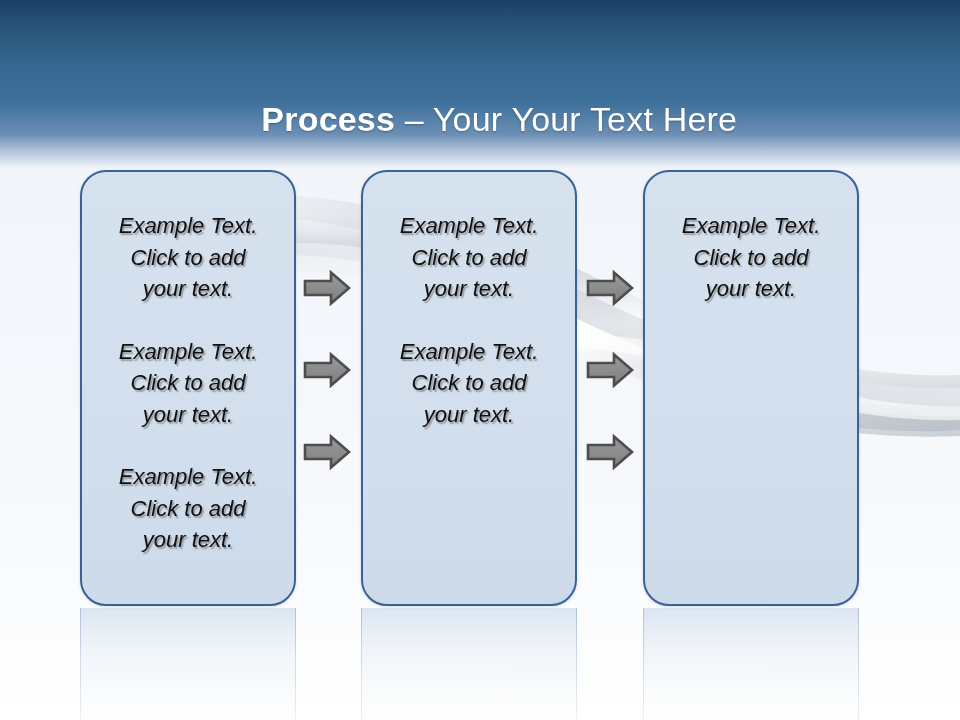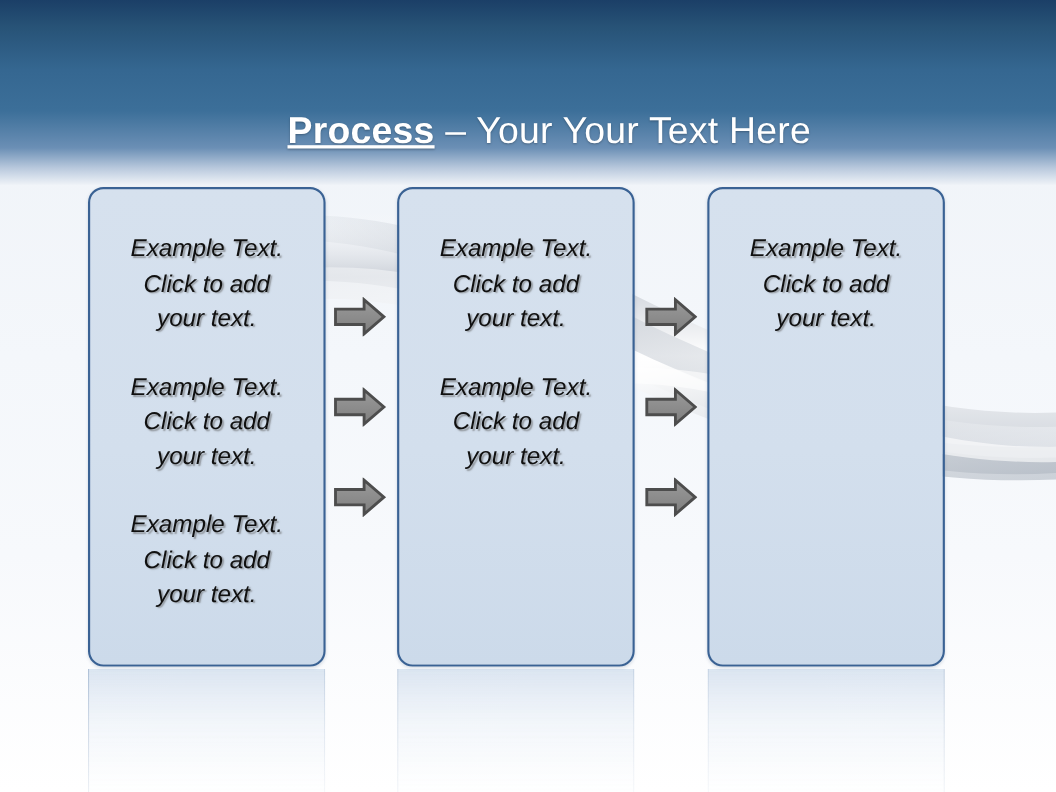--- a/index.html
+++ b/index.html
@@ -65,32 +65,32 @@
     top: 50px;
     width: 960px;
     text-align: center;
     color: #ffffff;
     font-size: 34px;
     line-height: 46px;
     letter-spacing: 0.2px;
     white-space: pre;
     text-shadow: 0 1px 2px rgba(0,0,0,0.28);
   }
-  .title .strong { font-weight: bold; text-decoration: underline; }
+  .title .strong { font-weight: bold; }
   .title .rest { font-weight: normal; }
 
   
   .box {
     position: absolute;
     top: 170px;
     width: 216px;
     height: 436px;
     box-sizing: border-box;
     border: 2.5px solid #3a6294;
-    border-radius: 14px;
+    border-radius: 26px;
     background: linear-gradient(180deg, #d6e1ee 0%, #d3dfed 55%, #ccdaea 100%);
     box-shadow: 0 1px 3px rgba(40,70,110,0.18);
     display: flex;
     flex-direction: column;
     align-items: center;
     padding-top: 38px;
     overflow: hidden;
   }
   #box1 { left: 80px;  }
   #box2 { left: 361px; }

